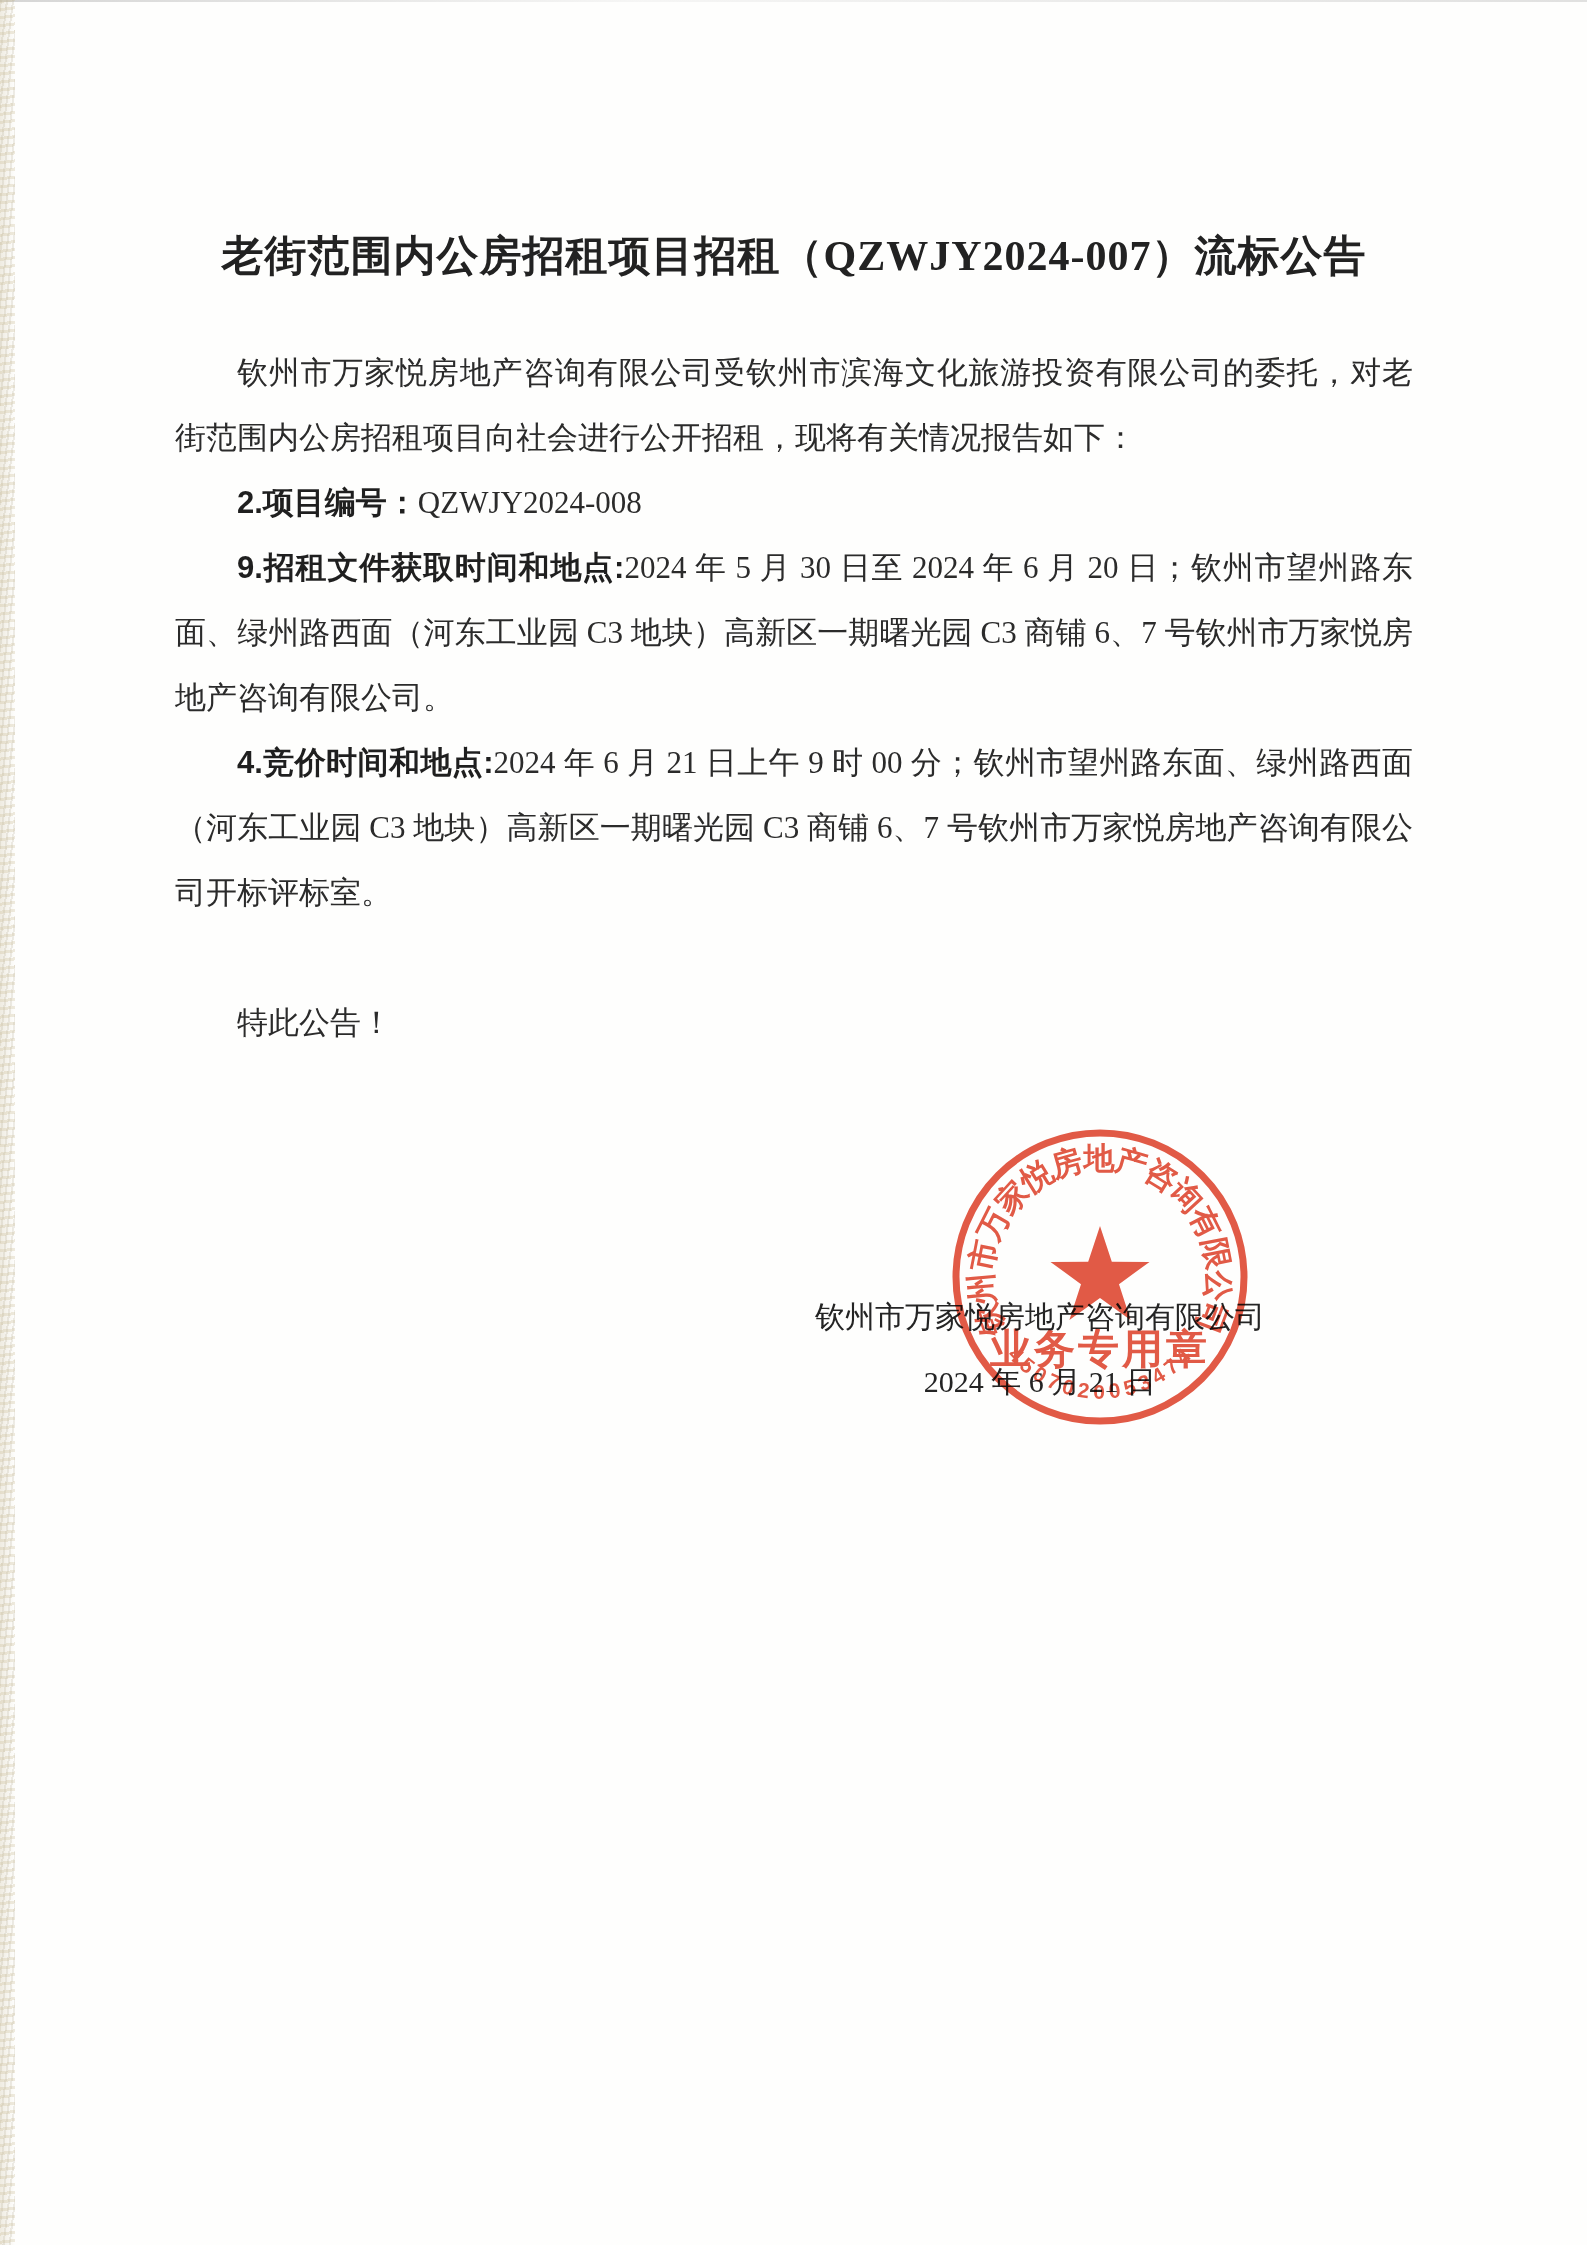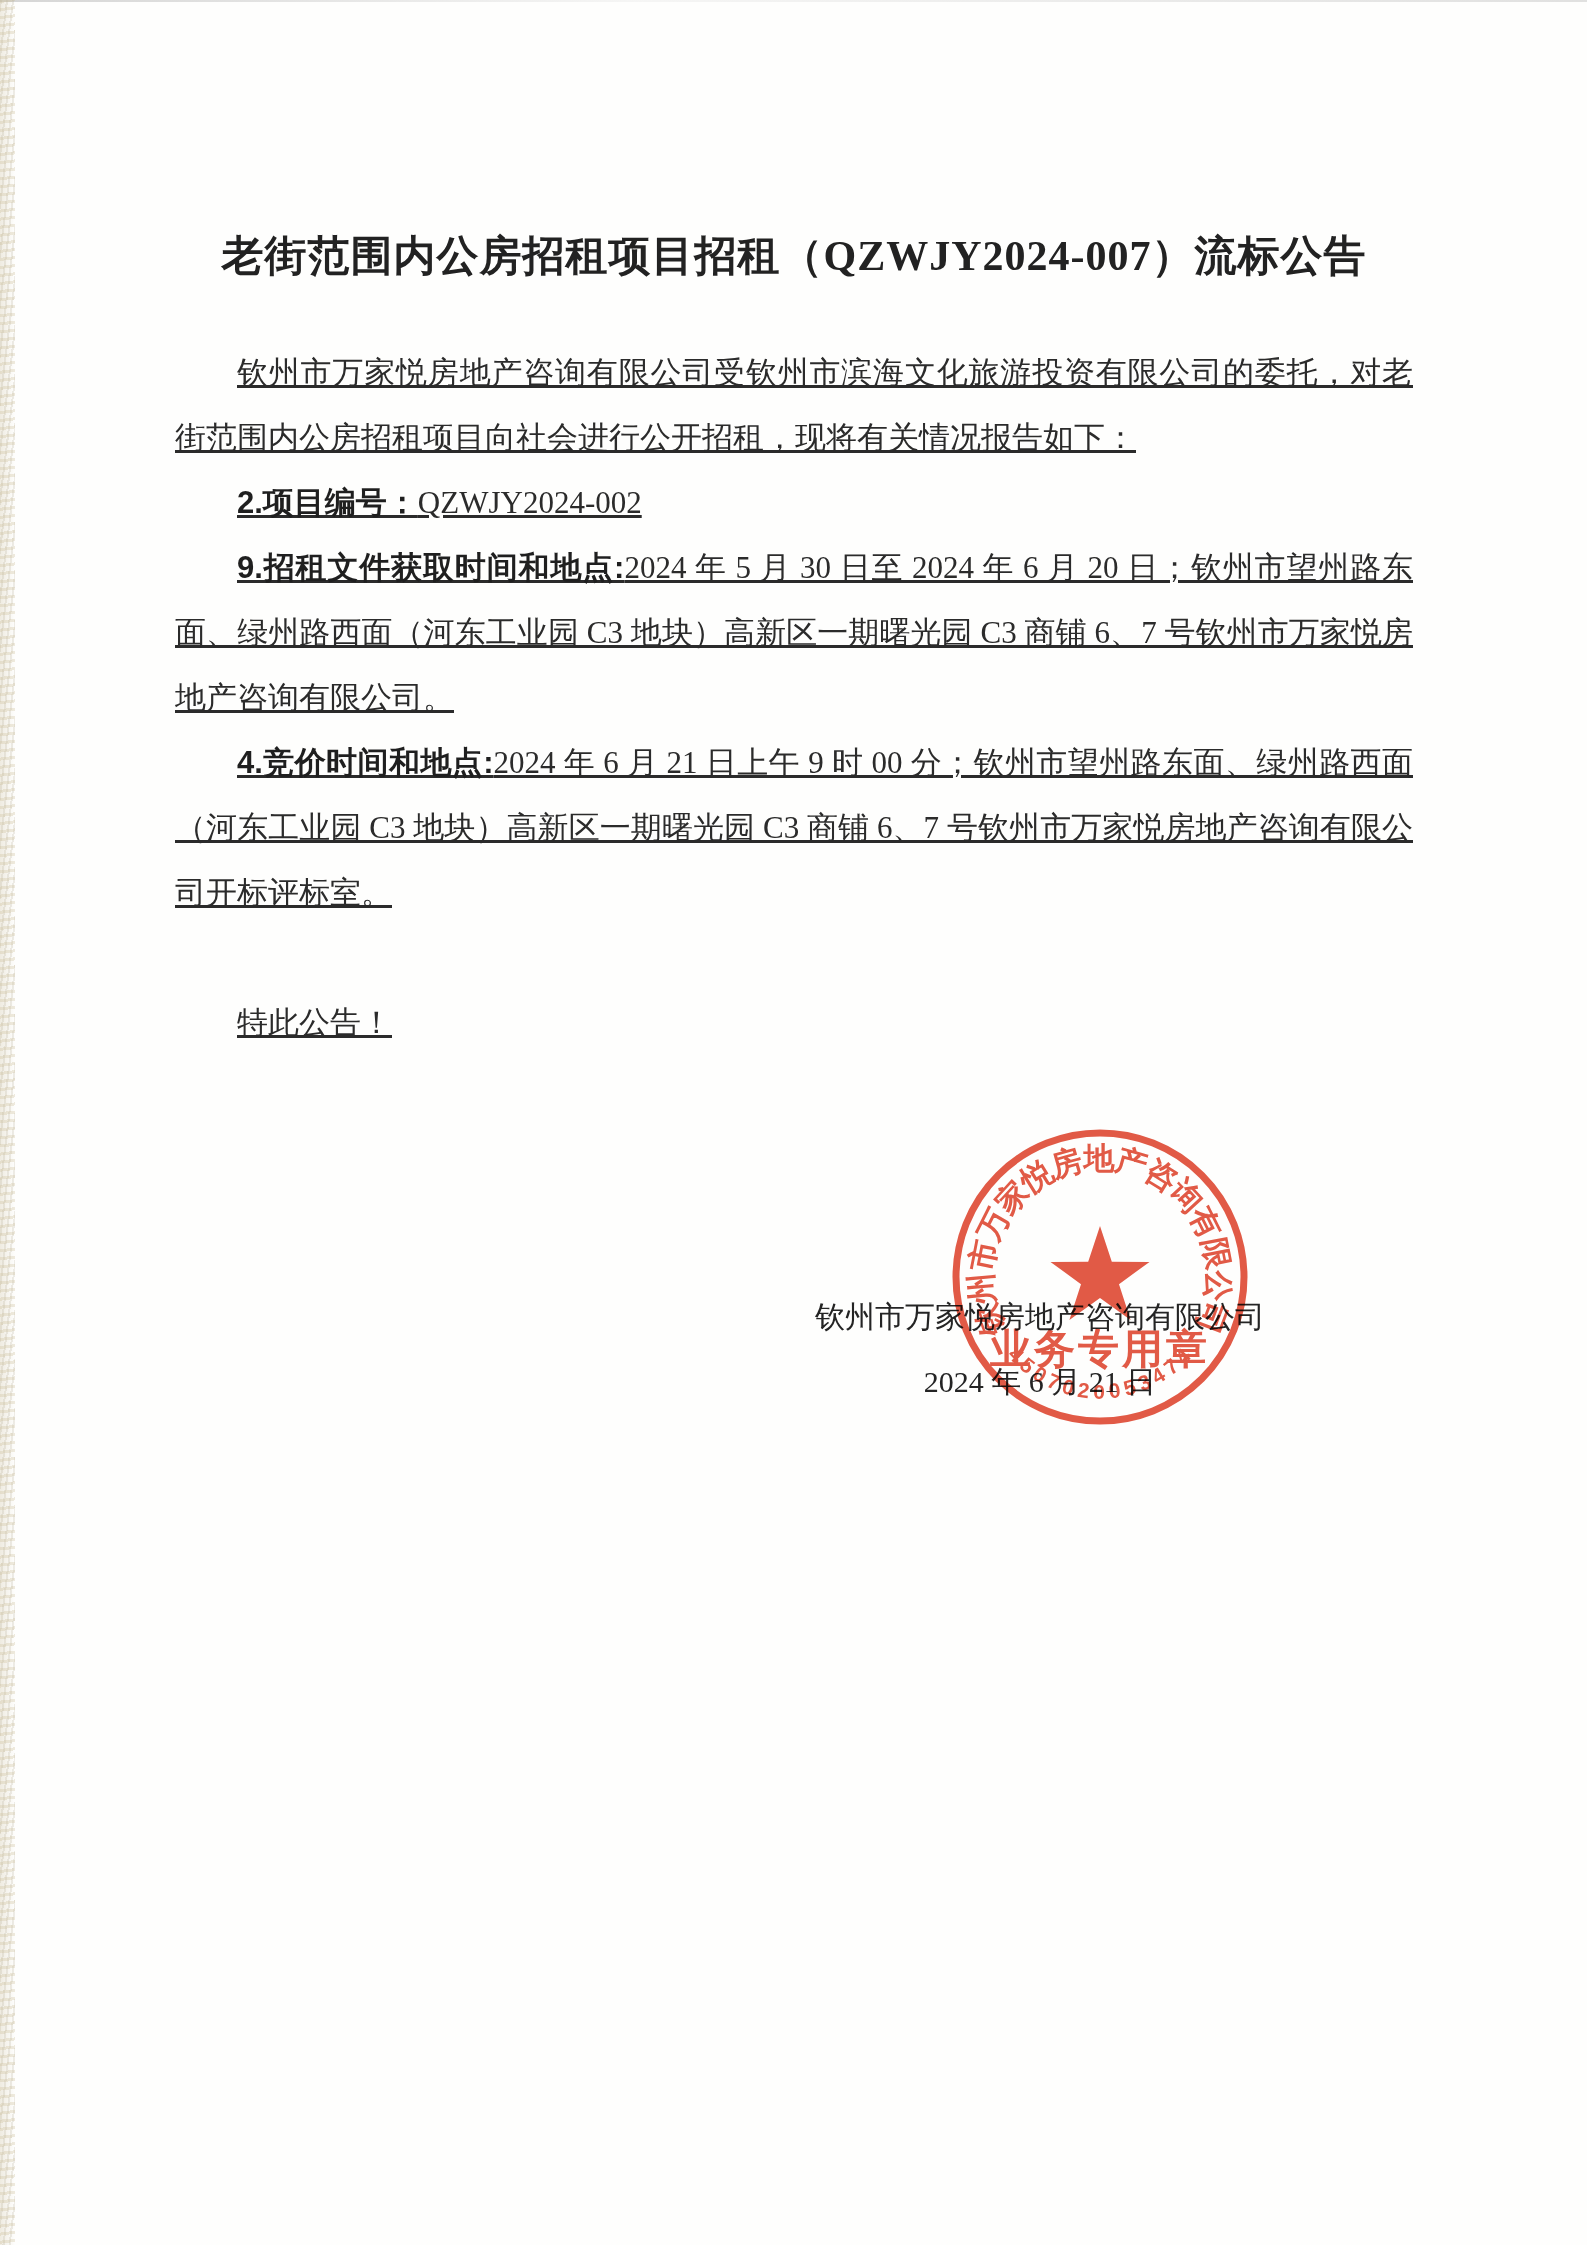--- a/index.html
+++ b/index.html
@@ -33,21 +33,21 @@
     text-align: center;
     letter-spacing: 1px;
     color: #222;
   }
   .body-text {
     position: absolute;
     left: 175px; width: 1238px; top: 340px;
     font-size: 31px; line-height: 65px;
     text-align: justify;
   }
-  .body-text p { margin: 0; text-indent: 62px; text-decoration: underline; }
+  .body-text p { margin: 0; text-indent: 62px; }
   .item-label {
     font-weight: 700;
     font-family: "Liberation Sans", sans-serif;
     color: #1f1f1f;
   }
   .closing { margin-top: 65px !important; }
   .signature {
     position: absolute;
     left: 788px; width: 504px; top: 1284px;
     font-size: 30px; line-height: 65px;
@@ -68,21 +68,21 @@
 <body>
 
 <div class="page">
   <div class="scan-top-line"></div>
   <div class="scan-left-noise"></div>
 
   <h1 class="doc-title">老街范围内公房招租项目招租（QZWJY2024-007）流标公告</h1>
 
   <div class="body-text">
     <p>钦州市万家悦房地产咨询有限公司受钦州市滨海文化旅游投资有限公司的委托，对老街范围内公房招租项目向社会进行公开招租，现将有关情况报告如下：</p>
-    <p><span class="item-label">2.项目编号：</span><span>QZWJY2024-002</span></p>
+    <p><span class="item-label">2.项目编号：</span><span>QZWJY2024-008</span></p>
     <p><span class="item-label">9.招租文件获取时间和地点:</span><span>2024 年 5 月 30 日至 2024 年 6 月 20 日；钦州市望州路东面、绿州路西面（河东工业园 C3 地块）高新区一期曙光园 C3 商铺 6、7 号钦州市万家悦房地产咨询有限公司。</span></p>
     <p><span class="item-label">4.竞价时间和地点:</span><span>2024 年 6 月 21 日上午 9 时 00 分；钦州市望州路东面、绿州路西面（河东工业园 C3 地块）高新区一期曙光园 C3 商铺 6、7 号钦州市万家悦房地产咨询有限公司开标评标室。</span></p>
     <p class="closing">特此公告！</p>
   </div>
 
   <div class="signature">
     <div>钦州市万家悦房地产咨询有限公司</div>
     <div>2024 年 6 月 21 日</div>
   </div>
 

